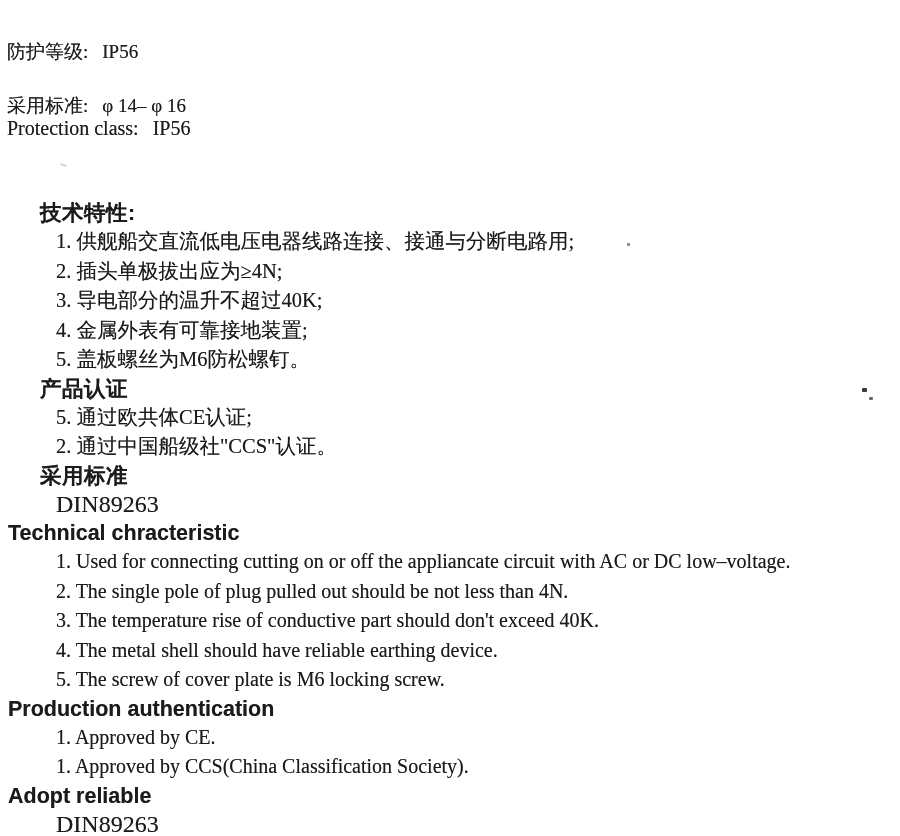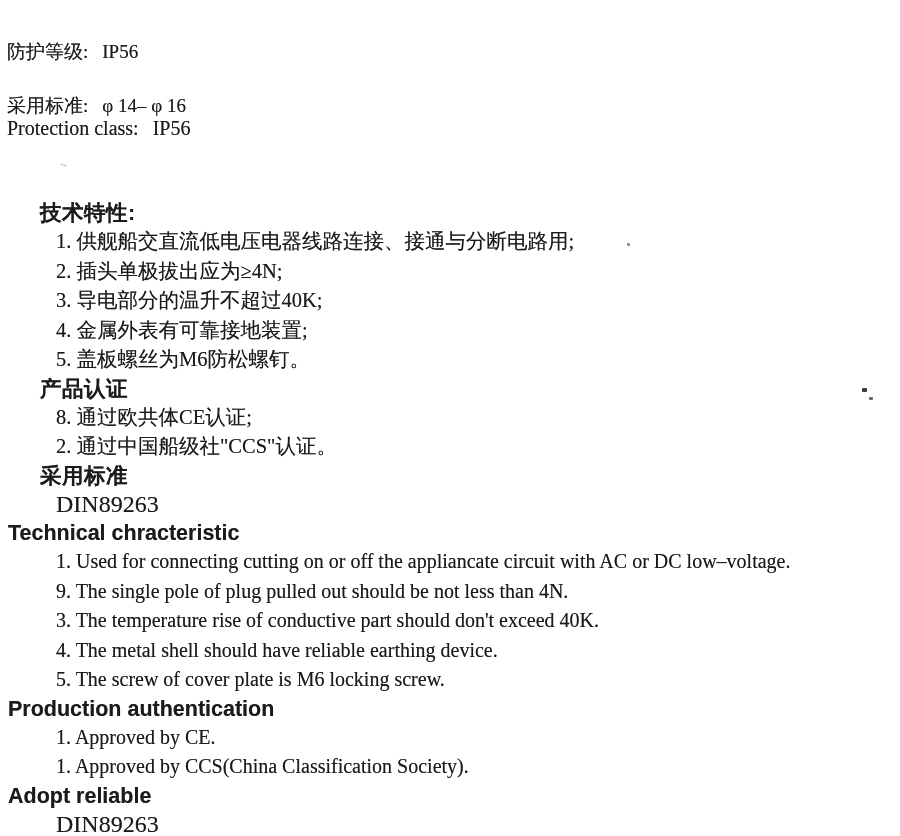--- a/index.html
+++ b/index.html
@@ -52,29 +52,29 @@
   <div class="main-flow">
 
     <div class="heading zh txt">技术特性:</div>
     <div class="item zh txt">1. 供舰船交直流低电压电器线路连接、接通与分断电路用;</div>
     <div class="item zh txt">2. 插头单极拔出应为≥4N;</div>
     <div class="item zh txt">3. 导电部分的温升不超过40K;</div>
     <div class="item zh txt">4. 金属外表有可靠接地装置;</div>
     <div class="item zh txt">5. 盖板螺丝为M6防松螺钉。</div>
 
     <div class="heading zh txt">产品认证</div>
-    <div class="item zh txt">8. 通过欧共体CE认证;</div>
+    <div class="item zh txt">5. 通过欧共体CE认证;</div>
     <div class="item zh txt">2. 通过中国船级社"CCS"认证。</div>
 
     <div class="heading zh txt">采用标准</div>
     <div class="body-line txt">DIN89263</div>
 
     <div class="heading en txt">Technical chracteristic</div>
     <div class="item en txt">1. Used for connecting cutting on or off the appliancate circuit with AC or DC low–voltage.</div>
-    <div class="item en txt">9. The single pole of plug pulled out should be not less than 4N.</div>
+    <div class="item en txt">2. The single pole of plug pulled out should be not less than 4N.</div>
     <div class="item en txt">3. The temperature rise of conductive part should don't exceed 40K.</div>
     <div class="item en txt">4. The metal shell should have reliable earthing device.</div>
     <div class="item en txt">5. The screw of cover plate is M6 locking screw.</div>
 
     <div class="heading en txt">Production authentication</div>
     <div class="item en txt">1. Approved by CE.</div>
     <div class="item en txt">1. Approved by CCS(China Classification Society).</div>
 
     <div class="heading en txt">Adopt reliable</div>
     <div class="body-line txt">DIN89263</div>

